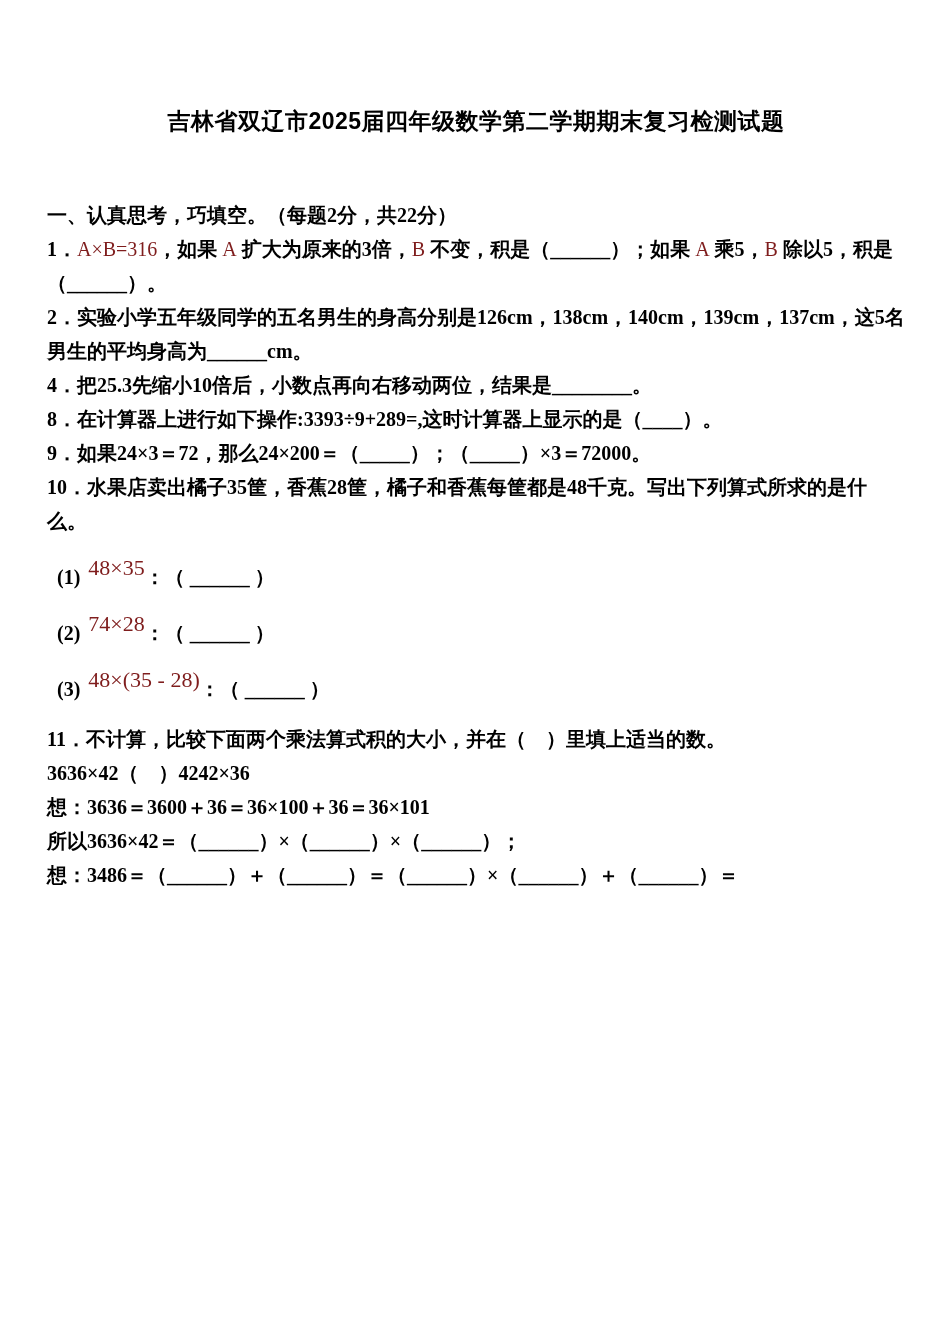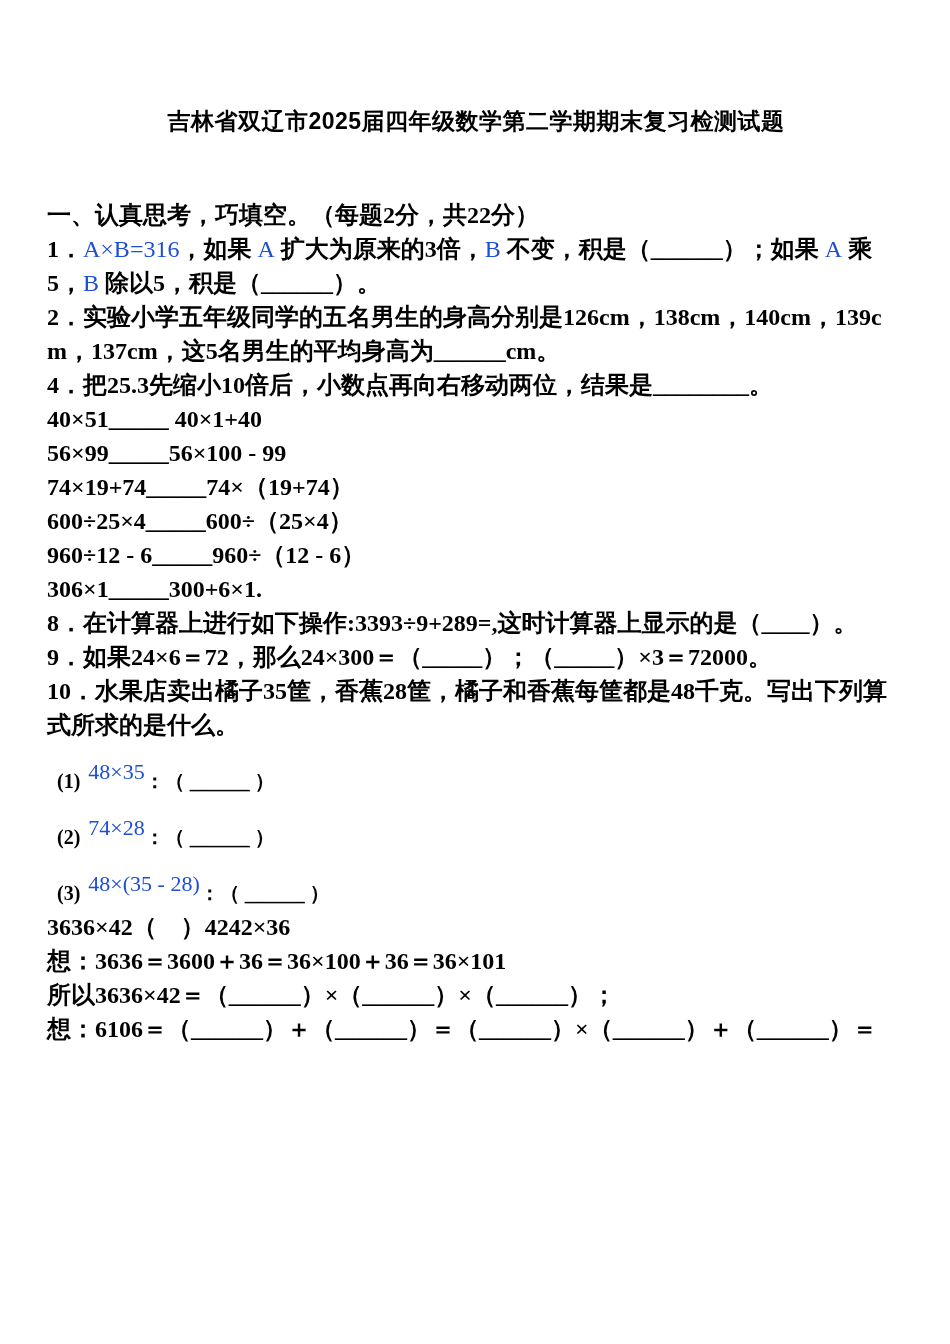--- a/index.html
+++ b/index.html
@@ -25,30 +25,30 @@
     margin: 0 0 60px 0;
     text-align: center;
     font-family: "Liberation Sans", "DejaVu Sans", sans-serif;
     font-size: 23px;
     font-weight: bold;
     line-height: 34px;
     letter-spacing: 0.5px;
   }
   .line {
     margin: 0;
-    font-size: 24px;
+    font-size: 20px;
     line-height: 34px;
     font-weight: bold;
     word-break: break-all;
   }
   
   .gf {
     font-family: "Liberation Serif", "DejaVu Serif", serif;
     font-weight: normal;
-    color: #1d4ed8;
+    color: #7f1d1d;
   }
   .raised {
     position: relative;
     top: -9px;
     font-size: 22px;
   }
   .expr-row {
     margin: 22px 0 0 10px;
     font-size: 20px;
     line-height: 34px;
@@ -68,43 +68,36 @@
   <p class="line">一、认真思考，巧填空。（每题2分，共22分）</p>
 
   <p class="line"><span>1．</span><span class="gf">A×B=316</span><span>，如果 </span><span class="gf">A</span><span> 扩大为原来的3倍，</span><span class="gf">B</span><span> 不变，积是（______）；如果 </span><span class="gf">A</span><span> 乘5，</span><span class="gf">B</span><span> 除以5，积是（______）。</span></p>
 
   <p class="line">2．实验小学五年级同学的五名男生的身高分别是126cm，138cm，140cm，139cm，137cm，这5名男生的平均身高为______cm。</p>
 
 
   <p class="line">4．把25.3先缩小10倍后，小数点再向右移动两位，结果是________。</p>
 
 
-  <div>
-    <p class="line">40×51_____ 40×1+40</p>
-    <p class="line">56×99_____56×100 - 99</p>
-    <p class="line">74×19+74_____74×（19+74）</p>
-    <p class="line">600÷25×4_____600÷（25×4）</p>
-    <p class="line">960÷12 - 6_____960÷（12 - 6）</p>
-    <p class="line">306×1_____300+6×1.</p>
-  </div>
 
 
 
   <p class="line">8．在计算器上进行如下操作:3393÷9+289=,这时计算器上显示的是（____）。</p>
 
-  <p class="line">9．如果24×6＝72，那么24×300＝（_____）；（_____）×3＝72000。</p>
+  <p class="line">9．如果24×3＝72，那么24×200＝（_____）；（_____）×3＝72000。</p>
 
   <p class="line">10．水果店卖出橘子35筐，香蕉28筐，橘子和香蕉每筐都是48千克。写出下列算式所求的是什么。</p>
 
   <div>
     <p class="expr-row first"><span class="expr-label">(1)</span><span class="gf raised">48×35</span><span>：（ ______ ）</span></p>
     <p class="expr-row"><span class="expr-label">(2)</span><span class="gf raised">74×28</span><span>：（ ______ ）</span></p>
     <p class="expr-row"><span class="expr-label">(3)</span><span class="gf raised">48×(35 - 28)</span><span>：（ ______ ）</span></p>
   </div>
 
   <div>
+    <p class="line q11-head">11．不计算，比较下面两个乘法算式积的大小，并在（　）里填上适当的数。</p>
     <p class="line">3636×42（　）4242×36</p>
     <p class="line">想：3636＝3600＋36＝36×100＋36＝36×101</p>
     <p class="line">所以3636×42＝（______）×（______）×（______）；</p>
-    <p class="line">想：6106＝（______）＋（______）＝（______）×（______）＋（______）＝</p>
+    <p class="line">想：3486＝（______）＋（______）＝（______）×（______）＋（______）＝</p>
   </div>
 
 </div>
 
 </body></html>

